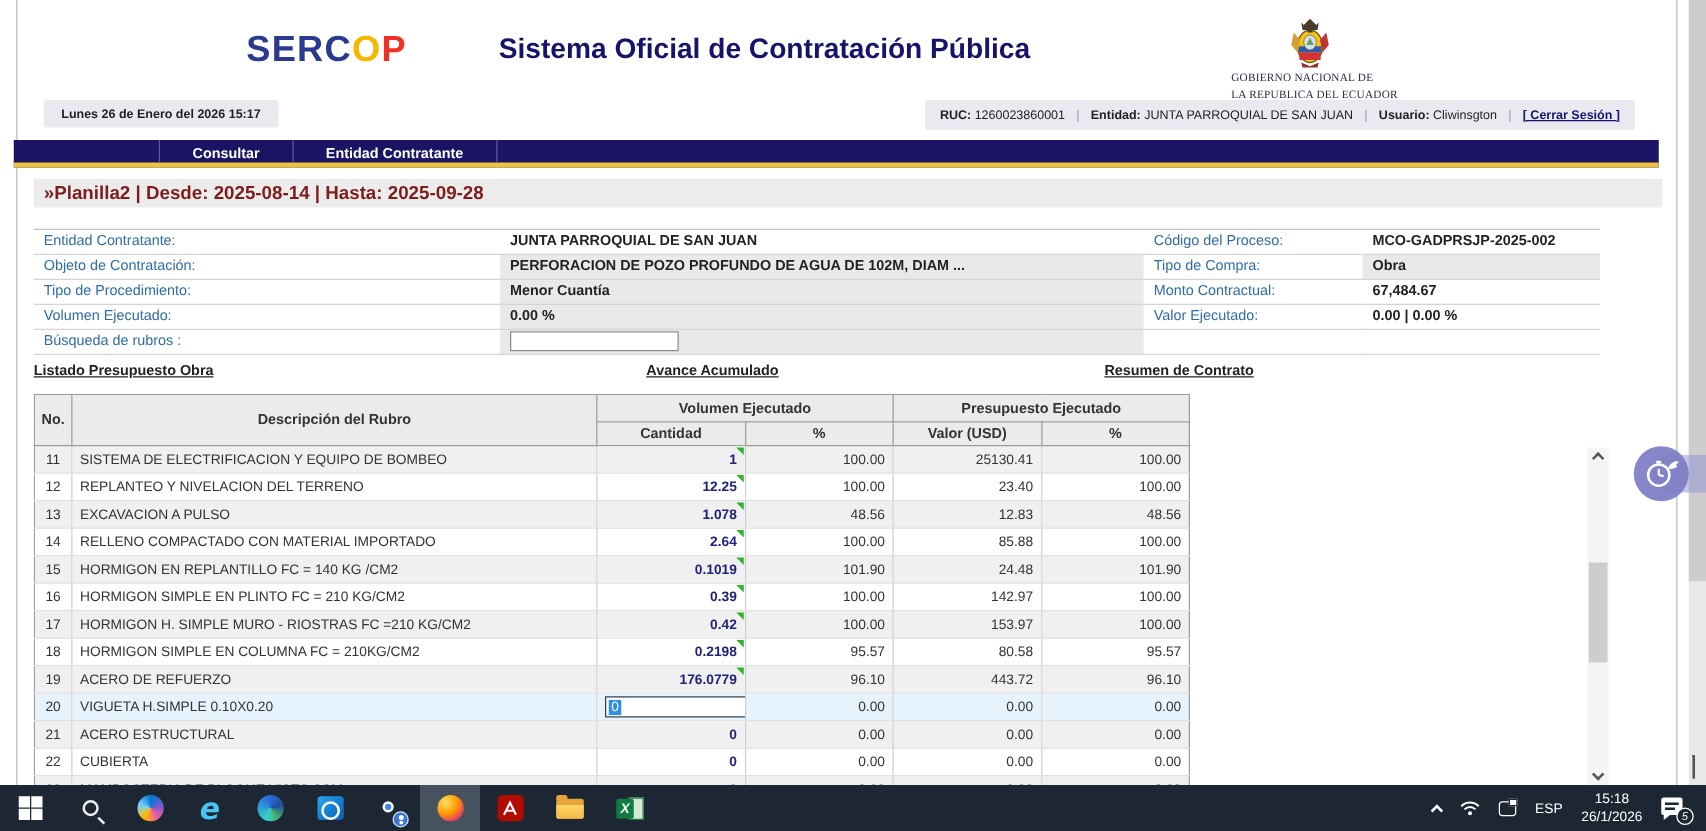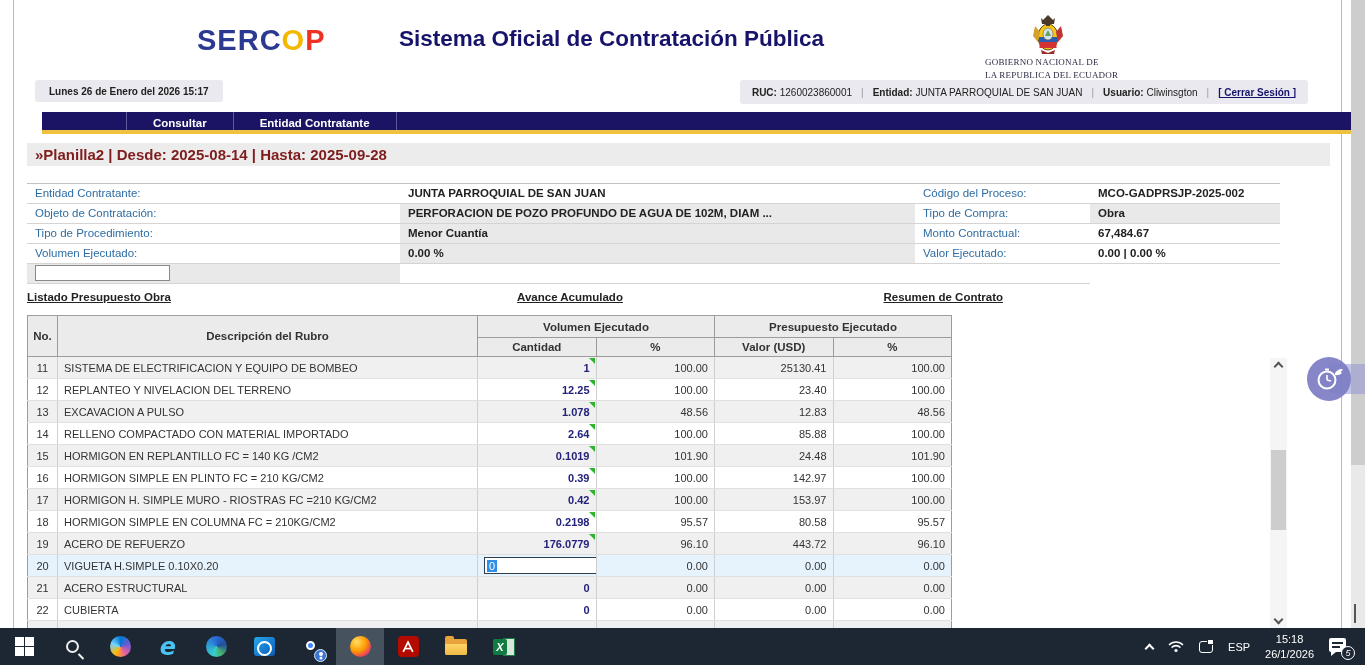--- a/index.html
+++ b/index.html
@@ -22,22 +22,22 @@
   
   .chip { position:absolute; top:80px; height:22px; background:#e9e9ef; border-radius:3px;
     font-size:10px; color:#222; display:flex; align-items:center; }
   #date-chip { left:35px; padding:0 14px; font-weight:bold; }
   #session-chip { right:57px; padding:12px 12px; gap:9px; }
   #session-chip b { font-weight:bold; }
   .chip-sep { color:#9a9aa6; }
   #logout-link { color:#17136b; font-weight:bold; text-decoration:underline; cursor:pointer; }
 
   
-  #navbar { position:absolute; left:42px; top:112px; width:1316px; height:22px; background:#1b1464;
-    border-bottom:4px solid #eec23f; display:flex; padding-left:84px; }
+  #navbar { position:absolute; left:11px; top:112px; width:1316px; height:22px; background:#1b1464;
+    border-bottom:4px solid #eec23f; display:flex; padding-left:116px; }
   .nav-item { color:#fff; font-weight:bold; font-size:11.5px; line-height:22px; padding:0 26px;
     border-left:1px solid #5a5a9a; cursor:pointer; }
   .nav-item:last-child { border-right:1px solid #5a5a9a; }
 
   
   #page-title-band { position:absolute; left:27px; top:143px; width:1303px; height:23px; background:#ececec;
     line-height:23px; padding-left:8px; color:#7f1d1d; font-weight:bold; font-size:15px; }
 
   
   #info-grid { position:absolute; left:27px; top:183px; width:1253px; border-top:1px solid #c2c2c2;
@@ -200,20 +200,21 @@
       <div class="info-label">Tipo de Compra:</div>
       <div class="info-value bg-g">Obra</div>
       <div class="info-label">Tipo de Procedimiento:</div>
       <div class="info-value bg-g">Menor Cuantía</div>
       <div class="info-label">Monto Contractual:</div>
       <div class="info-value bg-w">67,484.67</div>
       <div class="info-label">Volumen Ejecutado:</div>
       <div class="info-value bg-g">0.00 %</div>
       <div class="info-label">Valor Ejecutado:</div>
       <div class="info-value bg-w">0.00 | 0.00 %</div>
+      <div class="info-label">Búsqueda de rubros :</div>
       <div class="info-value bg-g"><input id="search-input" placeholder="" style=""></div>
       <div class="info-label"></div>
       <div class="info-value bg-w"></div>
     </div>
 
   <div id="links-row">
       <span class="lnk-0">Listado Presupuesto Obra</span>
       <span class="lnk-1">Avance Acumulado</span>
       <span class="lnk-2">Resumen de Contrato</span>
     </div>

